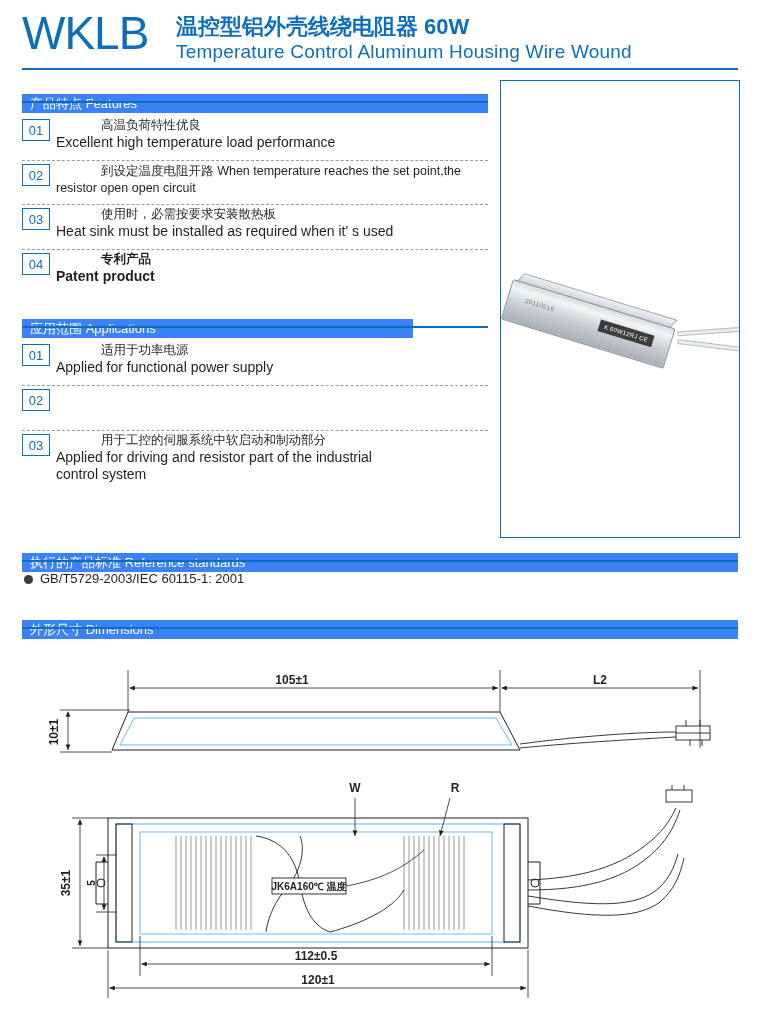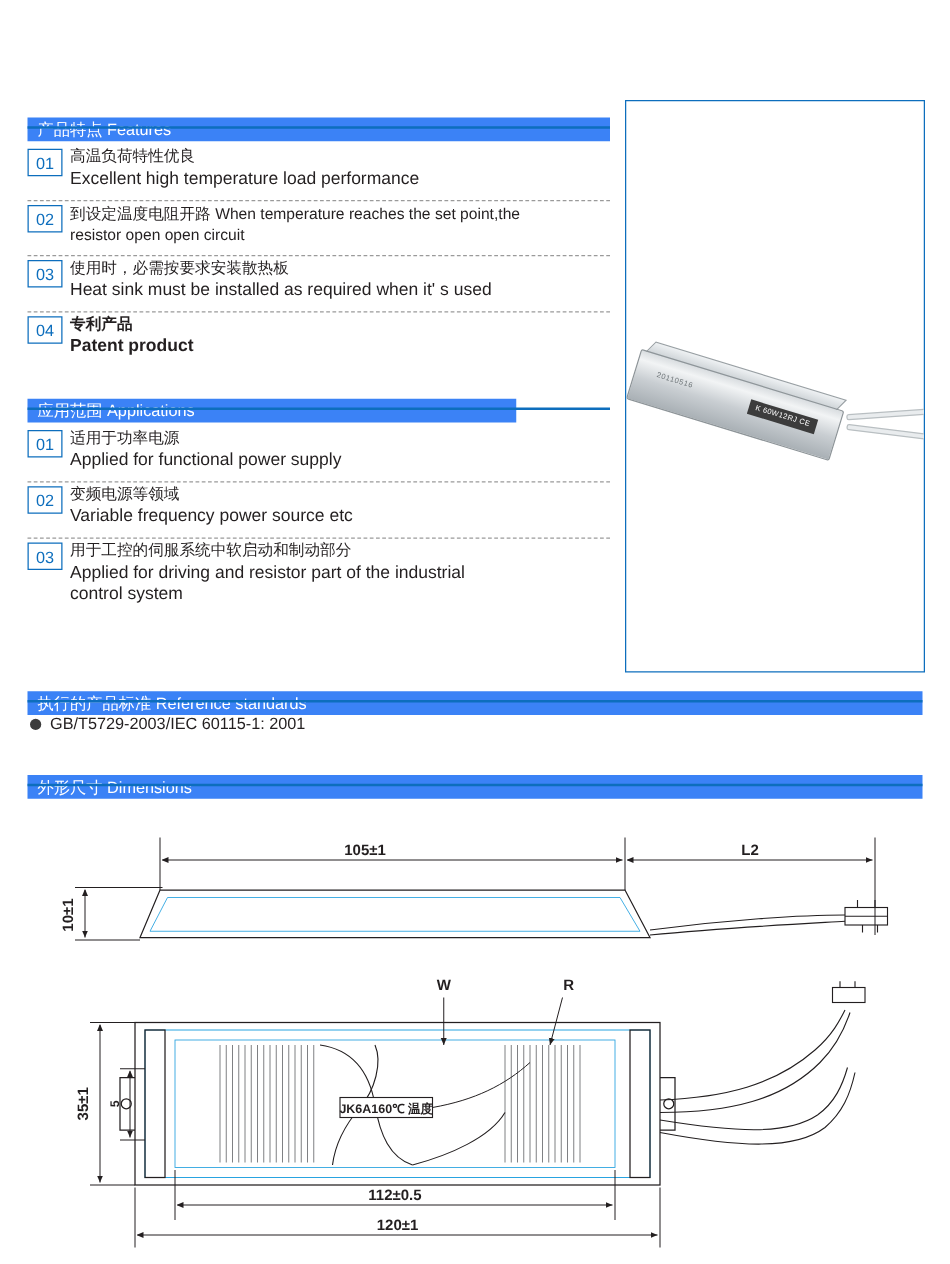--- a/index.html
+++ b/index.html
@@ -39,21 +39,21 @@
   .bar .en{font-size:13px;}
   .bar-underline{position:absolute;height:2px;background:#0d6ebd;}
 
   
   .num{
     position:absolute;width:28px;height:22px;border:1px solid #0d6ebd;
     color:#0d6ebd;font-size:13px;text-align:center;line-height:22px;
     box-sizing:border-box;
   }
   .itemtext{position:absolute;font-size:13px;color:#231f20;line-height:17px;}
-  .itemtext .cn{font-size:12.5px;}
+  .itemtext .cn{font-size:12.5px;margin-left:45px;}
   .itemtext .en{font-size:14px;}
   .dash{
     position:absolute;height:0;border-top:1px dashed #9a9a9a;
   }
 
   
   .photobox{
     position:absolute;left:500px;top:80px;width:238px;height:456px;
     border:1px solid #0d6ebd;background:#ffffff;overflow:hidden;
   }
@@ -97,20 +97,26 @@
   .draw{position:absolute;left:0;top:640px;width:720px;height:371px;font-weight:bold;}
   .draw svg{display:block;}
   .dimtxt{font-family:"Liberation Sans", sans-serif;font-size:12px;fill:#231f20;}
   .dimtxt-s{font-family:"Liberation Sans", sans-serif;font-size:10px;fill:#231f20;}
 </style>
 </head>
 <body>
 
 <div class="page">
 
+  <div class="header">
+    <div class="brand">WKLB</div>
+    <div class="title-cn">温控型铝外壳线绕电阻器 60W</div>
+    <div class="title-en">Temperature Control Aluminum Housing Wire Wound</div>
+    <div class="header-rule"></div>
+  </div>
 
   <div class="bar" style="left:22px;top:82px;width:466px;">
     <span>产品特点</span>
     <span class="en"> Features</span>
   </div>
   <div class="bar-underline" style="left:22px;top:101px;width:466px;"></div>
 
   <div class="num" style="left:22px;top:119px;">01</div>
   <div class="itemtext" style="left:56px;top:117px;width:420px;">
     <div class="cn">高温负荷特性优良</div>
@@ -148,24 +154,20 @@
   <div class="bar-underline" style="left:22px;top:326px;width:466px;"></div>
 
   <div class="num" style="left:22px;top:344px;">01</div>
   <div class="itemtext" style="left:56px;top:342px;width:420px;">
     <div class="cn">适用于功率电源</div>
     <div class="en">Applied  for functional power supply</div>
   </div>
   <div class="dash" style="left:22px;top:385px;width:466px;"></div>
 
   <div class="num" style="left:22px;top:389px;">02</div>
-  <div class="itemtext" style="left:56px;top:387px;width:420px;">
-    <div class="cn">变频电源等领域</div>
-    <div class="en">Variable frequency power source etc</div>
-  </div>
   <div class="dash" style="left:22px;top:430px;width:466px;"></div>
 
   <div class="num" style="left:22px;top:434px;">03</div>
   <div class="itemtext" style="left:56px;top:432px;width:430px;">
     <div class="cn">用于工控的伺服系统中软启动和制动部分</div>
     <div class="en">Applied for driving and resistor part of the industrial</div>
     <div class="en">control system</div>
   </div>
 
   <div class="photobox">

